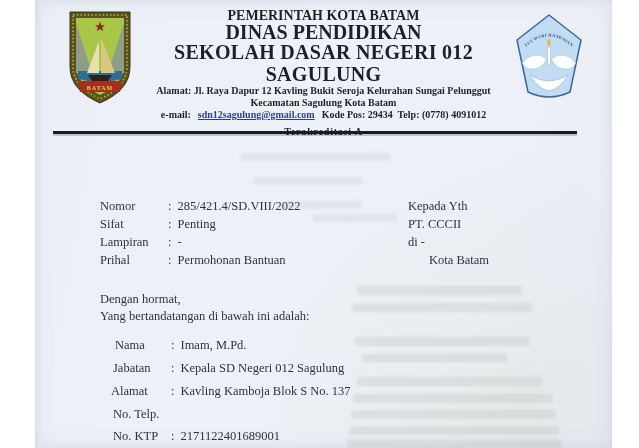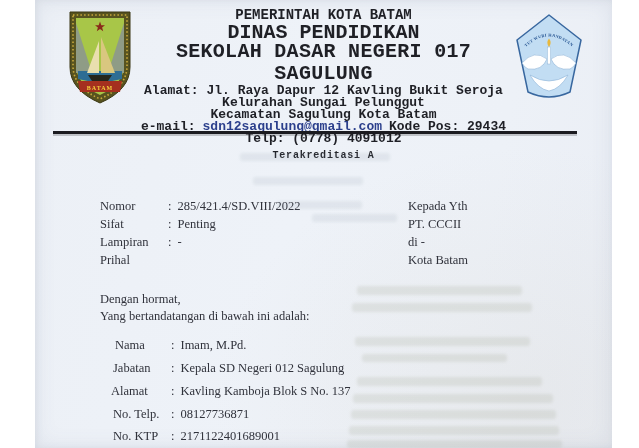--- a/index.html
+++ b/index.html
@@ -10,26 +10,26 @@
   }
   .paper{
     position:absolute;left:35px;top:0;width:577px;height:448px;
     background:
       radial-gradient(ellipse at 85% 90%, rgba(205,200,190,0.18), rgba(0,0,0,0) 45%),
       linear-gradient(100deg,#ecf0f6 0%,#eef2f8 45%,#edf1f7 75%,#eaeef5 100%);
     box-shadow:inset 0 0 22px rgba(90,100,130,0.10), inset 2px 0 6px rgba(120,130,150,0.10);
   }
   .hdr{
     position:absolute;left:100px;top:7px;width:377px;text-align:center;
-    color:#1f2026;font-weight:bold;font-family:Liberation Mono, monospace;
+    color:#1f2026;font-weight:bold;
   }
   .hdr-gov{font-size:14px;line-height:17px;}
   .hdr-dept{font-size:20px;line-height:17px;}
   .hdr-school{font-size:20px;line-height:22px;letter-spacing:.3px;}
-  .hdr-small{font-size:13px;line-height:12px;}
+  .hdr-small{font-size:10px;line-height:12px;}
   .hdr-accred{font-size:10px;line-height:16px;margin-top:3px;letter-spacing:.8px;}
   .email-link{color:#2b3f8c;text-decoration:underline;}
   .gap{display:inline-block;width:7px;}
   .rule{
     position:absolute;left:18px;top:131px;width:524px;height:3px;background:#1b1b20;
     box-shadow:0 2px 0 rgba(27,27,32,0.22);
   }
   .t{position:absolute;font-size:12.5px;line-height:15px;color:#30323b;}
   [data-bind]{white-space:pre-wrap;}
   .c{display:inline-block;}
@@ -70,56 +70,56 @@
     <path d="M8,50 Q20,36 33,46 Q28,58 14,56 Q10,54 8,50 Z" fill="#ffffff" stroke="#8fb3d6" stroke-width="0.6"></path>
     <path d="M62,50 Q50,36 37,46 Q42,58 56,56 Q60,54 62,50 Z" fill="#ffffff" stroke="#8fb3d6" stroke-width="0.6"></path>
     <path d="M16,62 Q35,74 54,62 Q46,76 35,78 Q24,76 16,62 Z" fill="#ffffff" stroke="#8fb3d6" stroke-width="0.6"></path>
     <rect x="33.4" y="34" width="3.2" height="17" fill="#ffffff" stroke="#8fb3d6" stroke-width="0.5"></rect>
     <path d="M35,25.5 q3.2,4.2 0,8.5 q-3.2,-4.3 0,-8.5 Z" fill="#e8b83c"></path>
   </svg>
 
   <div class="hdr">
     <div class="hdr-gov" data-bind="letterhead.government">PEMERINTAH KOTA BATAM</div>
     <div class="hdr-dept" data-bind="letterhead.department">DINAS PENDIDIKAN</div>
-    <div class="hdr-school" data-bind="letterhead.school_name">SEKOLAH DASAR NEGERI 017 SAGULUNG</div>
+    <div class="hdr-school" data-bind="letterhead.school_name">SEKOLAH DASAR NEGERI 012 SAGULUNG</div>
     <div class="hdr-small" data-bind="letterhead.address_line1">Alamat: Jl. Raya Dapur 12 Kavling Bukit Seroja Kelurahan Sungai Pelunggut</div>
     <div class="hdr-small" data-bind="letterhead.address_line2">Kecamatan Sagulung Kota Batam</div>
     <div class="hdr-small">
       <span data-bind="letterhead.email_label">e-mail:</span><span class="gap"></span><span class="email-link" data-bind="letterhead.email_address">sdn12sagulung@gmail.com</span><span class="gap"></span><span data-bind="letterhead.postal_phone_line">Kode Pos: 29434  Telp: (0778) 4091012</span>
     </div>
     <div class="hdr-accred" data-bind="letterhead.accreditation">Terakreditasi A</div>
   </div>
 
   <div class="rule"></div>
 
 
   <span class="t" style="left:65px;top:199px" data-bind="letter.meta.0.label">Nomor</span>
   <span class="t" style="left:133px;top:199px"><span class="c" data-bind="punct.colon">:</span><span class="v" data-bind="letter.meta.0.value">285/421.4/SD.VIII/2022</span></span>
   <span class="t" style="left:65px;top:217px" data-bind="letter.meta.1.label">Sifat</span>
   <span class="t" style="left:133px;top:217px"><span class="c" data-bind="punct.colon">:</span><span class="v" data-bind="letter.meta.1.value">Penting</span></span>
   <span class="t" style="left:65px;top:235px" data-bind="letter.meta.2.label">Lampiran</span>
   <span class="t" style="left:133px;top:235px"><span class="c" data-bind="punct.colon">:</span><span class="v" data-bind="letter.meta.2.value">-</span></span>
   <span class="t" style="left:65px;top:253px" data-bind="letter.meta.3.label">Prihal</span>
+  <span class="t" style="left:133px;top:253px"><span class="c" data-bind="punct.colon">:</span><span class="v" data-bind="letter.meta.3.value">Permohonan Bantuan</span></span>
 
   <span class="t" style="left:373px;top:199px" data-bind="letter.recipient_lines.0">Kepada Yth</span>
   <span class="t" style="left:373px;top:217px" data-bind="letter.recipient_lines.1">PT. CCCII</span>
   <span class="t" style="left:373px;top:235px" data-bind="letter.recipient_lines.2">di -</span>
-  <span class="t" style="left:373px;top:253px" data-bind="letter.recipient_lines.3">Kota Batam</span>
+  <span class="t" style="left:394px;top:253px" data-bind="letter.recipient_lines.3">Kota Batam</span>
 
   <span class="t" style="left:65px;top:309px" data-bind="letter.intro_line">Yang bertandatangan di bawah ini adalah:</span>
   <span class="t" style="left:65px;top:292px" data-bind="letter.salutation">Dengan hormat,</span>
 
   <span class="t" style="left:80px;top:338px" data-bind="letter.signer_details.0.label">Nama</span>
   <span class="t" style="left:136px;top:338px"><span class="c" data-bind="punct.colon">:</span><span class="v" data-bind="letter.signer_details.0.value">Imam, M.Pd.</span></span>
   <span class="t" style="left:78px;top:361px" data-bind="letter.signer_details.1.label">Jabatan</span>
   <span class="t" style="left:136px;top:361px"><span class="c" data-bind="punct.colon">:</span><span class="v" data-bind="letter.signer_details.1.value">Kepala SD Negeri 012 Sagulung</span></span>
   <span class="t" style="left:76px;top:384px" data-bind="letter.signer_details.2.label">Alamat</span>
   <span class="t" style="left:136px;top:384px"><span class="c" data-bind="punct.colon">:</span><span class="v" data-bind="letter.signer_details.2.value">Kavling Kamboja Blok S No. 137</span></span>
   <span class="t" style="left:78px;top:407px" data-bind="letter.signer_details.3.label">No. Telp.</span>
-  <span class="t" style="left:136px;top:407px"><span class="c" data-bind="punct.colon">:</span><span class="v" data-bind="letter.signer_details.3.value">08127736871</span></span>
   <span class="t" style="left:78px;top:429px" data-bind="letter.signer_details.4.label">No. KTP</span>
   <span class="t" style="left:136px;top:429px"><span class="c" data-bind="punct.colon">:</span><span class="v" data-bind="letter.signer_details.4.value">2171122401689001</span></span>
 
   <div>
     <div class="smudge sm-a" style="left:205px;top:153px;width:150px;height:8px"></div>
     <div class="smudge sm-a" style="left:218px;top:177px;width:110px;height:8px"></div>
     <div class="smudge sm-a" style="left:242px;top:201px;width:85px;height:8px"></div>
     <div class="smudge sm-a" style="left:277px;top:214px;width:85px;height:8px"></div>
     <div class="smudge sm-b" style="left:322px;top:286px;width:165px;height:9px"></div>
     <div class="smudge sm-b" style="left:317px;top:303px;width:180px;height:9px"></div>

